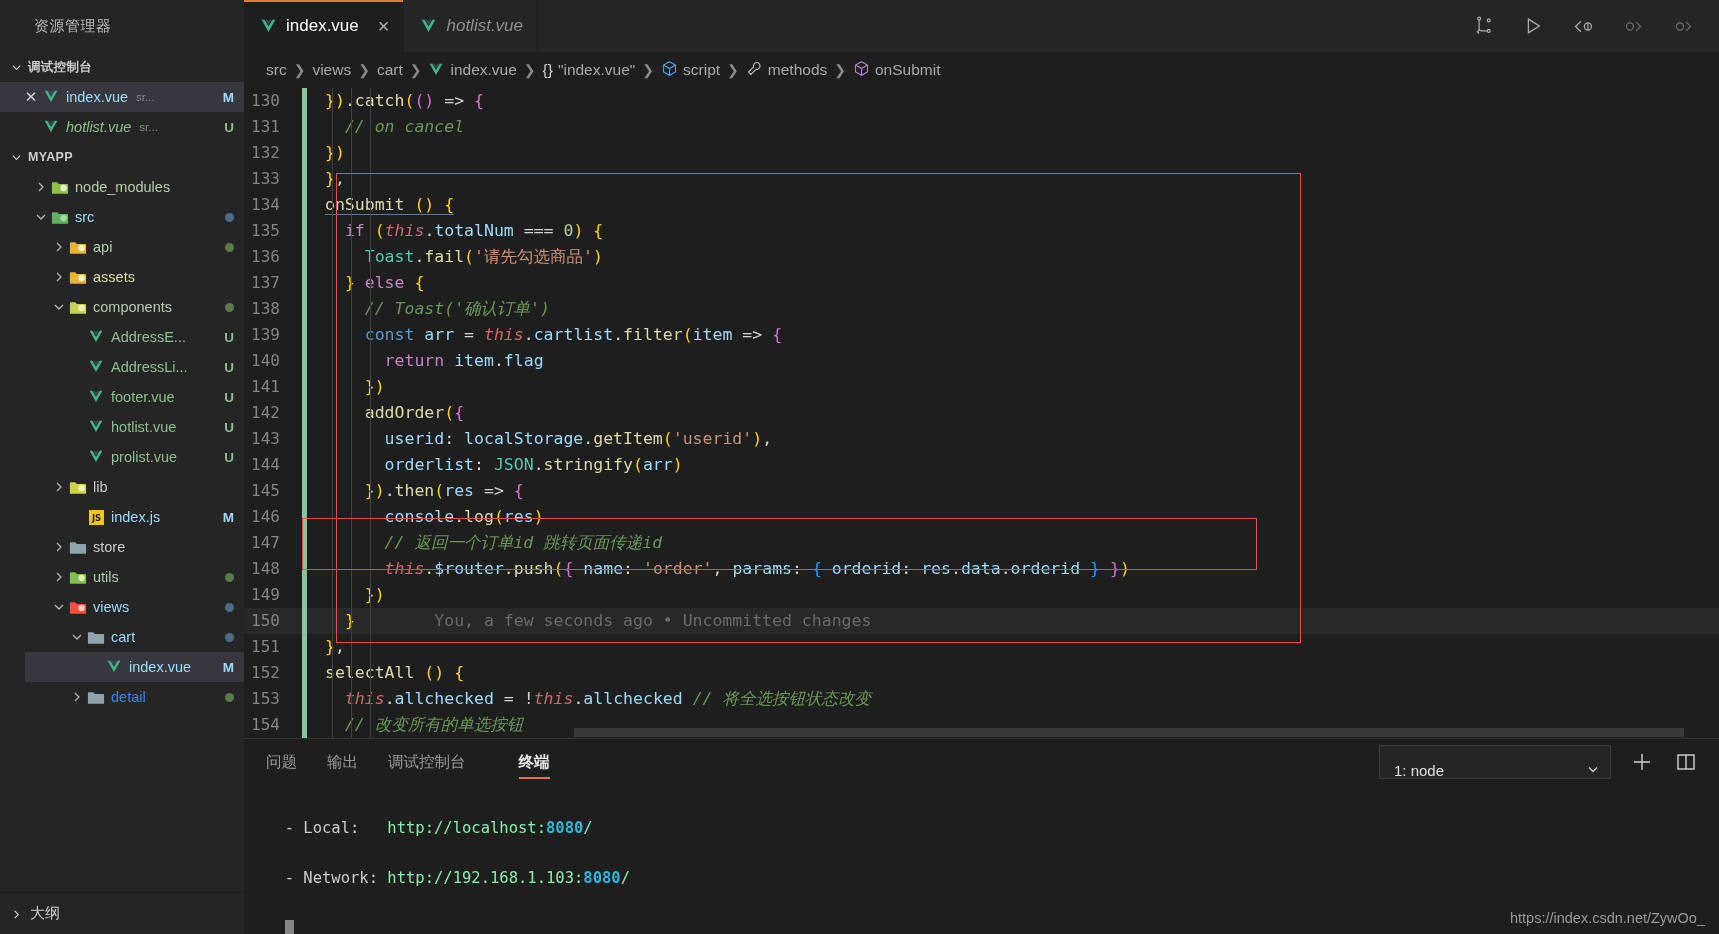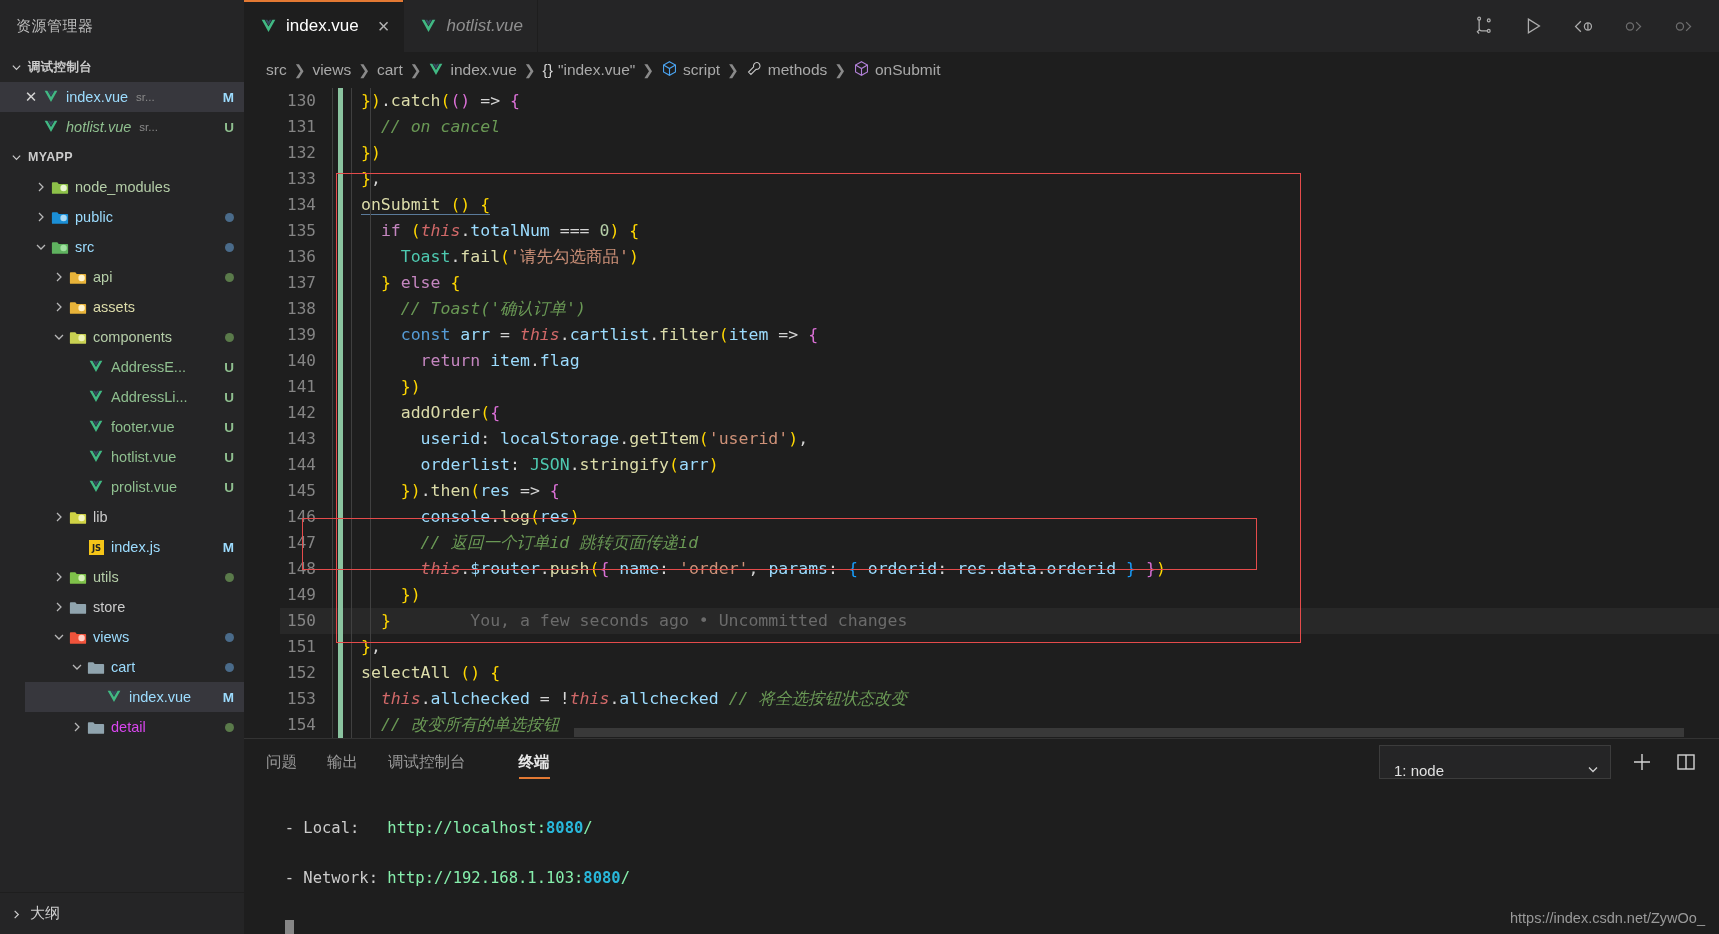--- a/index.html
+++ b/index.html
@@ -13,21 +13,21 @@
 
   
   .toprow { display: flex; height: 52px; flex: 0 0 52px; background: #252526; }
 
   .sidebar-title {
     width: 244px; flex: 0 0 244px;
     background: #252526;
     color: #bbbbbb;
     font-size: 15px;
     display: flex; align-items: center;
-    padding-left: 16px;
+    padding-left: 34px;
     letter-spacing: .5px;
   }
 
   .tabsbar { flex: 1; display: flex; background: #252526; position: relative; }
   .tab {
     display: flex; align-items: center; gap: 9px;
     padding: 0 14px 0 16px;
     height: 52px;
     font-size: 17px;
     color: #8f8f8f;
@@ -114,21 +114,21 @@
 
   .code-wrap { flex: 1; position: relative; overflow: hidden; background: #1e1e1e; }
   .code {
     position: absolute; inset: 0;
     font-family: "DejaVu Sans Mono", monospace;
     font-size: 16.5px;
     line-height: 26px;
     color: #d4d4d4;
     white-space: pre;
   }
-  .cline { display: flex; height: 26px; align-items: flex-start; position: relative; margin-left: 36px; }
+  .cline { display: flex; height: 26px; align-items: flex-start; position: relative; }
   .cline.hl { background: #282828; }
   .lnum {
     width: 58px; flex: 0 0 58px; text-align: right; padding-right: 22px;
     color: #858585; font-size: 16px;
   }
   .gutter-git { width: 5px; flex: 0 0 5px; background: #8bc4a0; height: 26px; }
   .ctext { padding-left: 18px; position: relative; }
 
   
   .ig { position: absolute; top: 0; bottom: 0; width: 1px; background: #404040; }
@@ -327,38 +327,20 @@
                 <circle cx="14" cy="8.5" r="3.6" fill="#e8f5d0"></circle>
               </svg>
             </span>
             <span class="label" style="color: rgb(181, 206, 168);">node_modules</span>
             <span class="meta"></span>
           </div>
           <div class="row">
             <span class="indent" style="width: 8px; flex: 0 0 8px;"></span>
             <span class="arrow">
               <svg width="12" height="12" viewBox="0 0 12 12" fill="none" stroke="#b8b8b8" stroke-width="1.25">
-                <path d="M4 2l4 4-4 4"></path>
-              </svg>
-            </span>
-            <span class="ficon">
-              <svg width="18" height="15" viewBox="0 0 20 16">
-                <path d="M1 3.2a1 1 0 0 1 1-1h5l1.6 1.8H18a1 1 0 0 1 1 1V14a1 1 0 0 1-1 1H2a1 1 0 0 1-1-1z" fill="#1b8fd6"></path>
-                <circle cx="14" cy="8.5" r="3.6" fill="#a9d9f5"></circle>
-              </svg>
-            </span>
-            <span class="label" style="color: rgb(156, 220, 254);">public</span>
-            <span class="meta">
-              <span class="dot" style="background: rgb(74, 107, 138);"></span>
-            </span>
-          </div>
-          <div class="row">
-            <span class="indent" style="width: 8px; flex: 0 0 8px;"></span>
-            <span class="arrow">
-              <svg width="12" height="12" viewBox="0 0 12 12" fill="none" stroke="#b8b8b8" stroke-width="1.25">
                 <path d="M2 4l4 4 4-4"></path>
               </svg>
             </span>
             <span class="ficon">
               <svg width="18" height="15" viewBox="0 0 20 16">
                 <path d="M1 3.2a1 1 0 0 1 1-1h5l1.6 1.8H18a1 1 0 0 1 1 1V14a1 1 0 0 1-1 1H2a1 1 0 0 1-1-1z" fill="#5fb25f"></path>
                 <circle cx="14" cy="8.5" r="3.6" fill="#9fe09f"></circle>
               </svg>
             </span>
             <span class="label" style="color: rgb(156, 220, 254);">src</span>
@@ -520,43 +502,43 @@
           </div>
           <div class="row">
             <span class="indent" style="width: 26px; flex: 0 0 26px;"></span>
             <span class="arrow">
               <svg width="12" height="12" viewBox="0 0 12 12" fill="none" stroke="#b8b8b8" stroke-width="1.25">
                 <path d="M4 2l4 4-4 4"></path>
               </svg>
             </span>
             <span class="ficon">
               <svg width="18" height="15" viewBox="0 0 20 16">
+                <path d="M1 3.2a1 1 0 0 1 1-1h5l1.6 1.8H18a1 1 0 0 1 1 1V14a1 1 0 0 1-1 1H2a1 1 0 0 1-1-1z" fill="#90a4ae"></path>
+              </svg>
+            </span>
+            <span class="label" style="color: rgb(204, 204, 204);">store</span>
+            <span class="meta"></span>
+          </div>
+          <div class="row">
+            <span class="indent" style="width: 26px; flex: 0 0 26px;"></span>
+            <span class="arrow">
+              <svg width="12" height="12" viewBox="0 0 12 12" fill="none" stroke="#b8b8b8" stroke-width="1.25">
+                <path d="M4 2l4 4-4 4"></path>
+              </svg>
+            </span>
+            <span class="ficon">
+              <svg width="18" height="15" viewBox="0 0 20 16">
                 <path d="M1 3.2a1 1 0 0 1 1-1h5l1.6 1.8H18a1 1 0 0 1 1 1V14a1 1 0 0 1-1 1H2a1 1 0 0 1-1-1z" fill="#7fc14a"></path>
                 <circle cx="14" cy="8.5" r="3.6" fill="#d7f0bb"></circle>
               </svg>
             </span>
             <span class="label" style="color: rgb(181, 206, 168);">utils</span>
             <span class="meta">
               <span class="dot" style="background: rgb(90, 122, 74);"></span>
             </span>
-          </div>
-          <div class="row">
-            <span class="indent" style="width: 26px; flex: 0 0 26px;"></span>
-            <span class="arrow">
-              <svg width="12" height="12" viewBox="0 0 12 12" fill="none" stroke="#b8b8b8" stroke-width="1.25">
-                <path d="M4 2l4 4-4 4"></path>
-              </svg>
-            </span>
-            <span class="ficon">
-              <svg width="18" height="15" viewBox="0 0 20 16">
-                <path d="M1 3.2a1 1 0 0 1 1-1h5l1.6 1.8H18a1 1 0 0 1 1 1V14a1 1 0 0 1-1 1H2a1 1 0 0 1-1-1z" fill="#90a4ae"></path>
-              </svg>
-            </span>
-            <span class="label" style="color: rgb(204, 204, 204);">store</span>
-            <span class="meta"></span>
           </div>
           <div class="row">
             <span class="indent" style="width: 26px; flex: 0 0 26px;"></span>
             <span class="arrow">
               <svg width="12" height="12" viewBox="0 0 12 12" fill="none" stroke="#b8b8b8" stroke-width="1.25">
                 <path d="M2 4l4 4 4-4"></path>
               </svg>
             </span>
             <span class="ficon">
               <svg width="18" height="15" viewBox="0 0 20 16">
@@ -605,21 +587,21 @@
             <span class="arrow">
               <svg width="12" height="12" viewBox="0 0 12 12" fill="none" stroke="#b8b8b8" stroke-width="1.25">
                 <path d="M4 2l4 4-4 4"></path>
               </svg>
             </span>
             <span class="ficon">
               <svg width="18" height="15" viewBox="0 0 20 16">
                 <path d="M1 3.2a1 1 0 0 1 1-1h5l1.6 1.8H18a1 1 0 0 1 1 1V14a1 1 0 0 1-1 1H2a1 1 0 0 1-1-1z" fill="#90a4ae"></path>
               </svg>
             </span>
-            <span class="label" style="color: #d946ef;">detail</span>
+            <span class="label" style="color: #3b82f6;">detail</span>
             <span class="meta">
               <span class="dot" style="background: rgb(90, 122, 74);"></span>
             </span>
           </div>
         </div>
 
       <div class="outline-header">
         <span class="twisty">
           <svg width="11" height="11" viewBox="0 0 12 12" fill="none" stroke="#cccccc" stroke-width="1.3">
               <path d="M4 2l4 4-4 4"></path>

